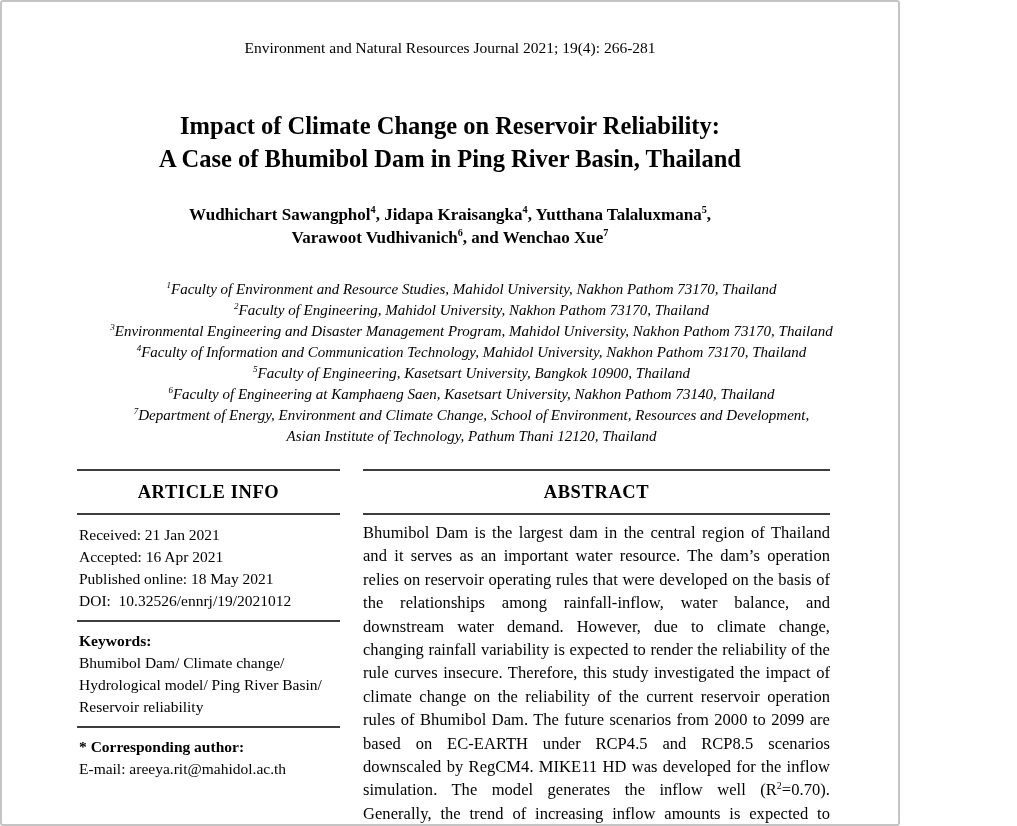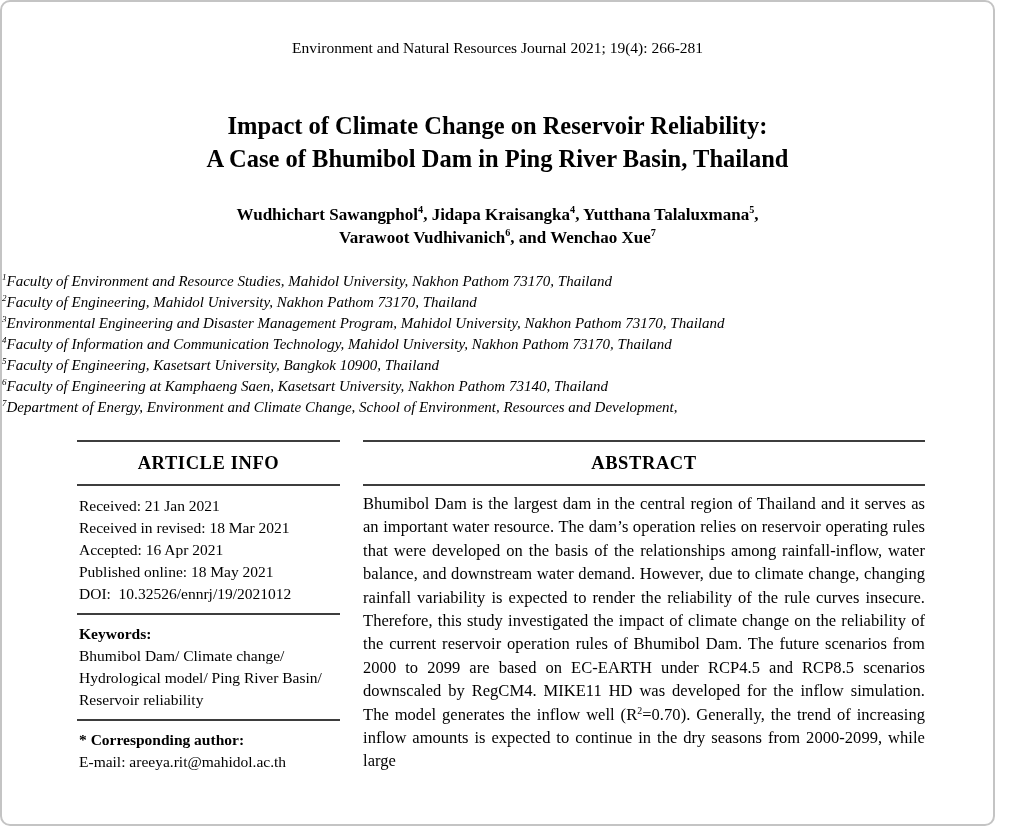--- a/index.html
+++ b/index.html
@@ -8,25 +8,25 @@
     background: #ffffff;
   }
   body {
     width: 1017px;
     height: 826px;
     font-family: "Liberation Serif", "DejaVu Serif", serif;
     color: #000000;
   }
   .page {
     box-sizing: border-box;
-    width: 995px;
+    width: 900px;
     height: 826px;
     background: #ffffff;
     border: 2px solid #c4c4c4;
-    border-radius: 10px;
+    border-radius: 3px;
     overflow: hidden;
     position: relative;
   }
   sup {
     font-size: 60%;
     line-height: 0;
     vertical-align: super;
   }
   .journal-header {
     margin-top: 36px;
@@ -42,25 +42,26 @@
     line-height: 33px;
   }
   .authors {
     margin-top: 28px;
     text-align: center;
     font-size: 17px;
     font-weight: bold;
     line-height: 23px;
   }
   .affiliations {
-    margin-top: 22px;
-    text-align: left;
+    margin-top: 30px;
+    text-align: center;
     font-style: italic;
     font-size: 15px;
     line-height: 21px;
+    padding-left: 43px;
   }
   .columns {
     display: flex;
     margin: 22px 68px 0 43px;
   }
   .left-col {
     width: 263px;
     flex: none;
     font-size: 15.5px;
     line-height: 22px;
@@ -125,32 +126,32 @@
   </div>
 
   <div class="affiliations">
     <div><sup>1</sup>Faculty of Environment and Resource Studies, Mahidol University, Nakhon Pathom 73170, Thailand</div>
     <div><sup>2</sup>Faculty of Engineering, Mahidol University, Nakhon Pathom 73170, Thailand</div>
     <div><sup>3</sup>Environmental Engineering and Disaster Management Program, Mahidol University, Nakhon Pathom 73170, Thailand</div>
     <div><sup>4</sup>Faculty of Information and Communication Technology, Mahidol University, Nakhon Pathom 73170, Thailand</div>
     <div><sup>5</sup>Faculty of Engineering, Kasetsart University, Bangkok 10900, Thailand</div>
     <div><sup>6</sup>Faculty of Engineering at Kamphaeng Saen, Kasetsart University, Nakhon Pathom 73140, Thailand</div>
     <div><sup>7</sup>Department of Energy, Environment and Climate Change, School of Environment, Resources and Development,</div>
+    <div>Asian Institute of Technology, Pathum Thani 12120, Thailand</div>
   </div>
 
   <div class="columns">
 
     <div class="left-col">
       <hr class="rule">
       <div class="col-heading">ARTICLE INFO</div>
       <hr class="rule">
 
       <div class="info-block">
         <div>Received: 21 Jan 2021</div>
-        <div>Received in revised: 18 Mar 2021</div>
         <div>Accepted: 16 Apr 2021</div>
         <div>Published online: 18 May 2021</div>
         <div>DOI:&nbsp; 10.32526/ennrj/19/2021012</div>
       </div>
 
       <hr class="rule">
       <div class="keywords-block">
         <div class="bold-label">Keywords:</div>
         <div>Bhumibol Dam/ Climate change/ Hydrological model/ Ping River Basin/ Reservoir reliability</div>
       </div>

